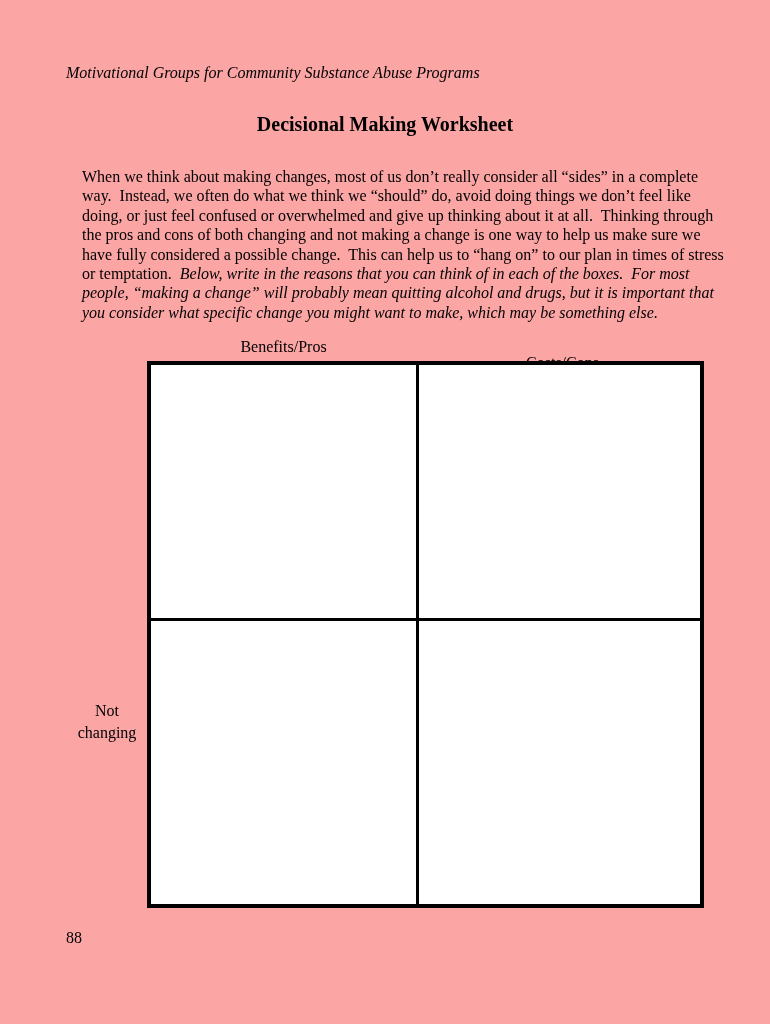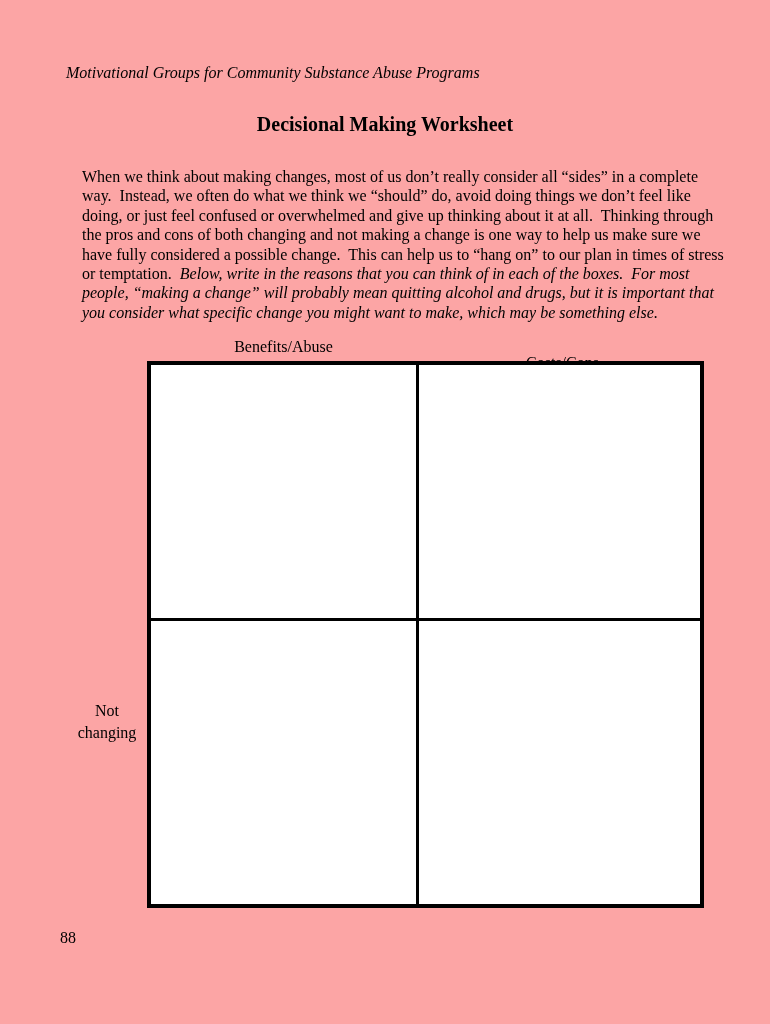--- a/index.html
+++ b/index.html
@@ -75,37 +75,37 @@
     position: absolute;
     text-align: center;
     font-size: 16px;
     line-height: 22px;
     white-space: pre-line;
   }
   .row-label.making { left: 52px; top: 461px; width: 110px; }
   .row-label.not    { left: 52px; top: 700px; width: 110px; }
   .page-number {
     position: absolute;
-    left: 60px;
+    left: 66px;
     top: 929px;
     font-size: 16px;
   }
 </style>
 </head>
 <body>
 
 <div class="page">
 
   <div class="running-header">Motivational Groups for Community Substance Abuse Programs</div>
 
   <div class="doc-title">Decisional Making Worksheet</div>
 
   <p class="intro"><span>When we think about making changes, most of us don’t really consider all “sides” in a complete way.  Instead, we often do what we think we “should” do, avoid doing things we don’t feel like doing, or just feel confused or overwhelmed and give up thinking about it at all.  Thinking through the pros and cons of both changing and not making a change is one way to help us make sure we have fully considered a possible change.  This can help us to “hang on” to our plan in times of stress or temptation.  </span><span class="it">Below, write in the reasons that you can think of in each of the boxes.  For most people, “making a change” will probably mean quitting alcohol and drugs, but it is important that you consider what specific change you might want to make, which may be something else.</span></p>
 
-  <div class="col-header left">Benefits/Abuse</div>
+  <div class="col-header left">Benefits/Pros</div>
 
   <div class="col-header right">Costs/Cons</div>
 
 
   <div class="row-label not">Not
 changing</div>
 
   <div class="grid">
     <div class="cell tl"></div>
     <div class="cell tr"></div>

